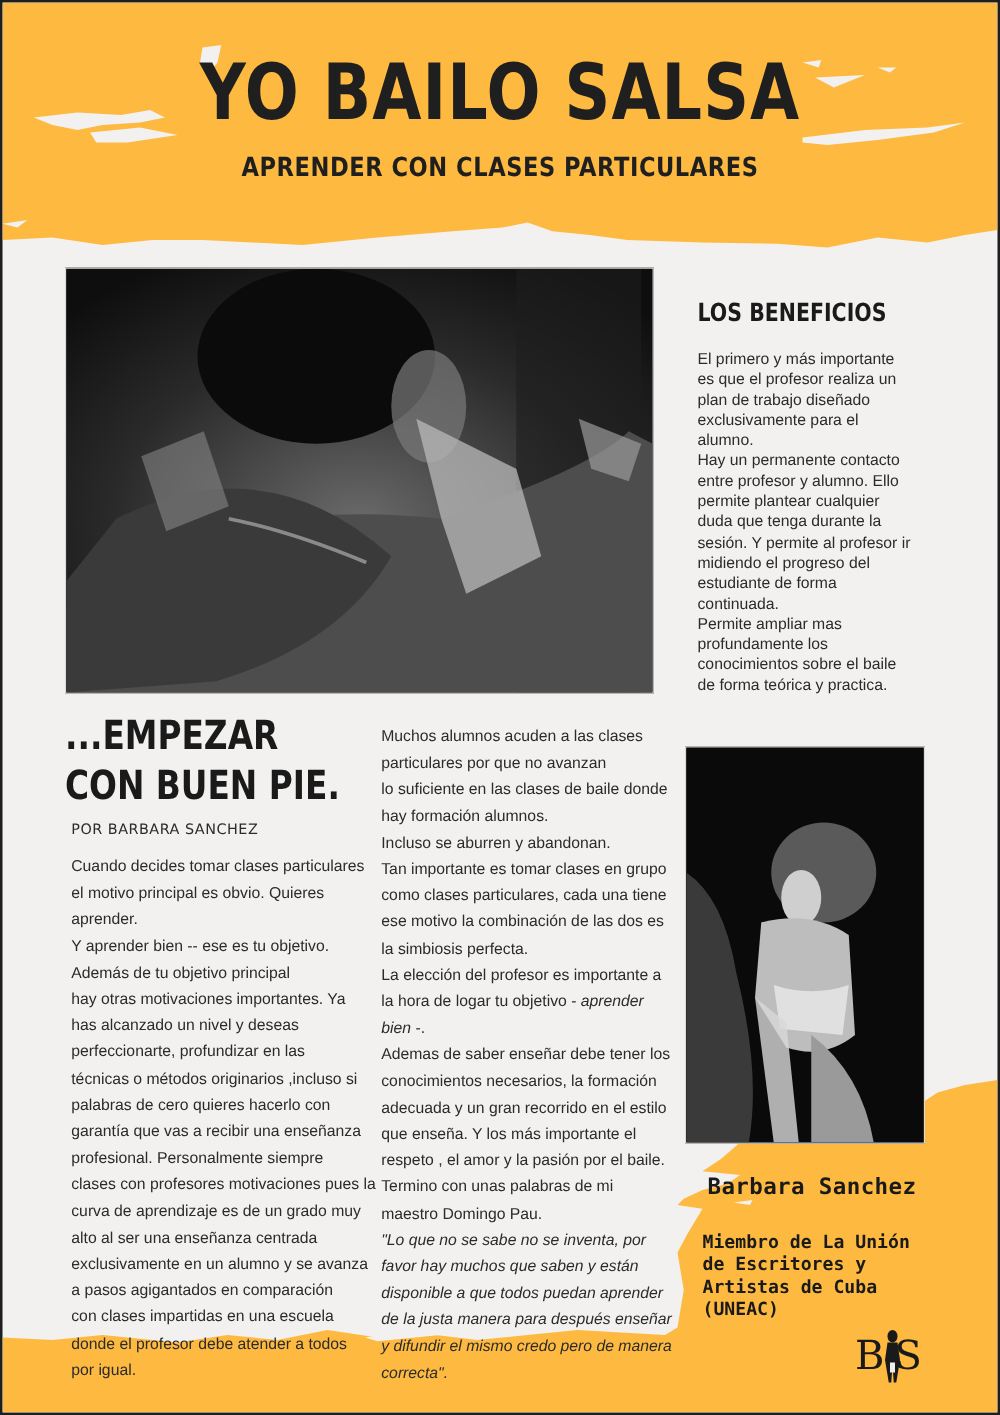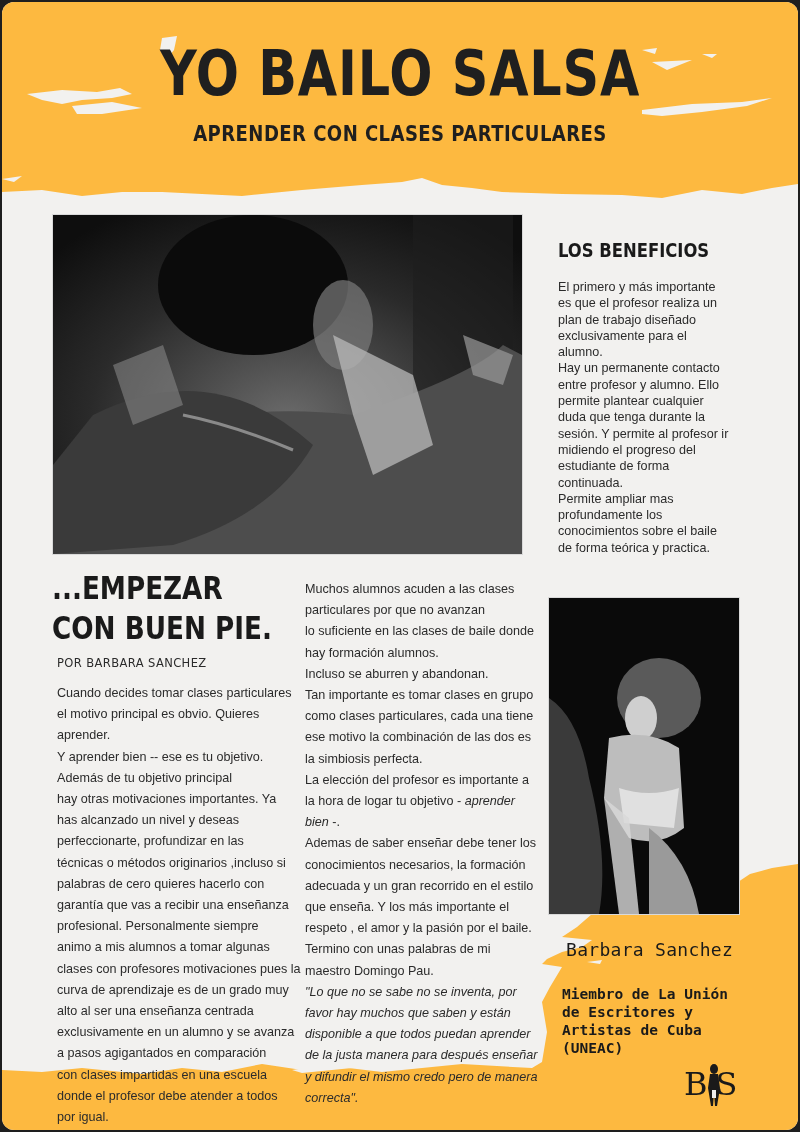--- a/index.html
+++ b/index.html
@@ -3,21 +3,21 @@
 <meta charset="utf-8">
 <style>
   html, body { margin: 0; padding: 0; }
   body {
     width: 800px; height: 1132px; position: relative; overflow: hidden;
     background: #1e1e1e;
     font-family: "Liberation Sans", sans-serif;
   }
   .page {
     position: absolute; left: 2px; top: 2px; width: 796px; height: 1128px;
-    background: #f2f1ef; overflow: hidden; border-radius: 12px;
+    background: #f2f1ef; overflow: hidden;
   }
   .header-band {
     position: absolute; left: 0; top: 0; width: 796px; height: 200px;
   }
   .header-band svg { position: absolute; left: 0; top: 0; }
   .title {
     position: absolute; left: 0; top: 22px; width: 796px; text-align: center;
     font-family: "DejaVu Sans", sans-serif; font-weight: bold;
     font-size: 62px; letter-spacing: 1px; color: #1f1f1f;
     transform: scaleX(0.82); transform-origin: 398px 0;
@@ -61,21 +61,21 @@
   .col {
     position: absolute; font-family: "Liberation Sans", sans-serif;
     font-size: 12.6px; line-height: 21.2px; color: #2b2b2b; margin-top: 12px;
   }
   .col p { margin: 0; white-space: nowrap; }
   .col-left { left: 55px; top: 669px; width: 240px; }
   .col-mid { left: 303px; top: 565px; width: 240px; }
   .col .it { font-style: italic; }
   .author-name {
     position: absolute; left: 564px; top: 937px;
-    font-family: "DejaVu Sans Mono", monospace; font-weight: normal;
+    font-family: "DejaVu Sans Mono", monospace; font-weight: bold;
     font-size: 18px; color: #1a1a1a; letter-spacing: 0.3px;
   }
   .author-role {
     position: absolute; left: 560px; top: 983px; width: 210px;
     font-family: "DejaVu Sans Mono", monospace; font-weight: bold;
     font-size: 14.5px; line-height: 18px; color: #1a1a1a;
   }
   .author-role p { margin: 0; }
   .logo {
     position: absolute; left: 682px; top: 1060px; width: 60px; height: 46px;
@@ -171,21 +171,20 @@
     <p>aprender.</p>
     <p>Y aprender bien -- ese es tu objetivo.</p>
     <p>Además de tu objetivo principal</p>
     <p>hay otras motivaciones importantes. Ya</p>
     <p>has alcanzado un nivel  y deseas</p>
     <p>perfeccionarte, profundizar  en las</p>
     <p>técnicas o métodos originarios ,incluso si</p>
     <p>palabras de cero quieres hacerlo con</p>
     <p> garantía que vas a recibir una enseñanza</p>
     <p>profesional. Personalmente siempre</p>
-    <p>animo a mis alumnos a tomar algunas</p>
     <p>clases con profesores motivaciones pues la</p>
     <p>curva de aprendizaje es de un grado muy</p>
     <p>alto al ser una enseñanza centrada</p>
     <p>exclusivamente en un alumno y se avanza</p>
     <p>a pasos agigantados en comparación</p>
     <p>con  clases impartidas en una escuela</p>
     <p>donde el profesor debe atender a todos</p>
     <p>por igual.</p>
   </div>
 

